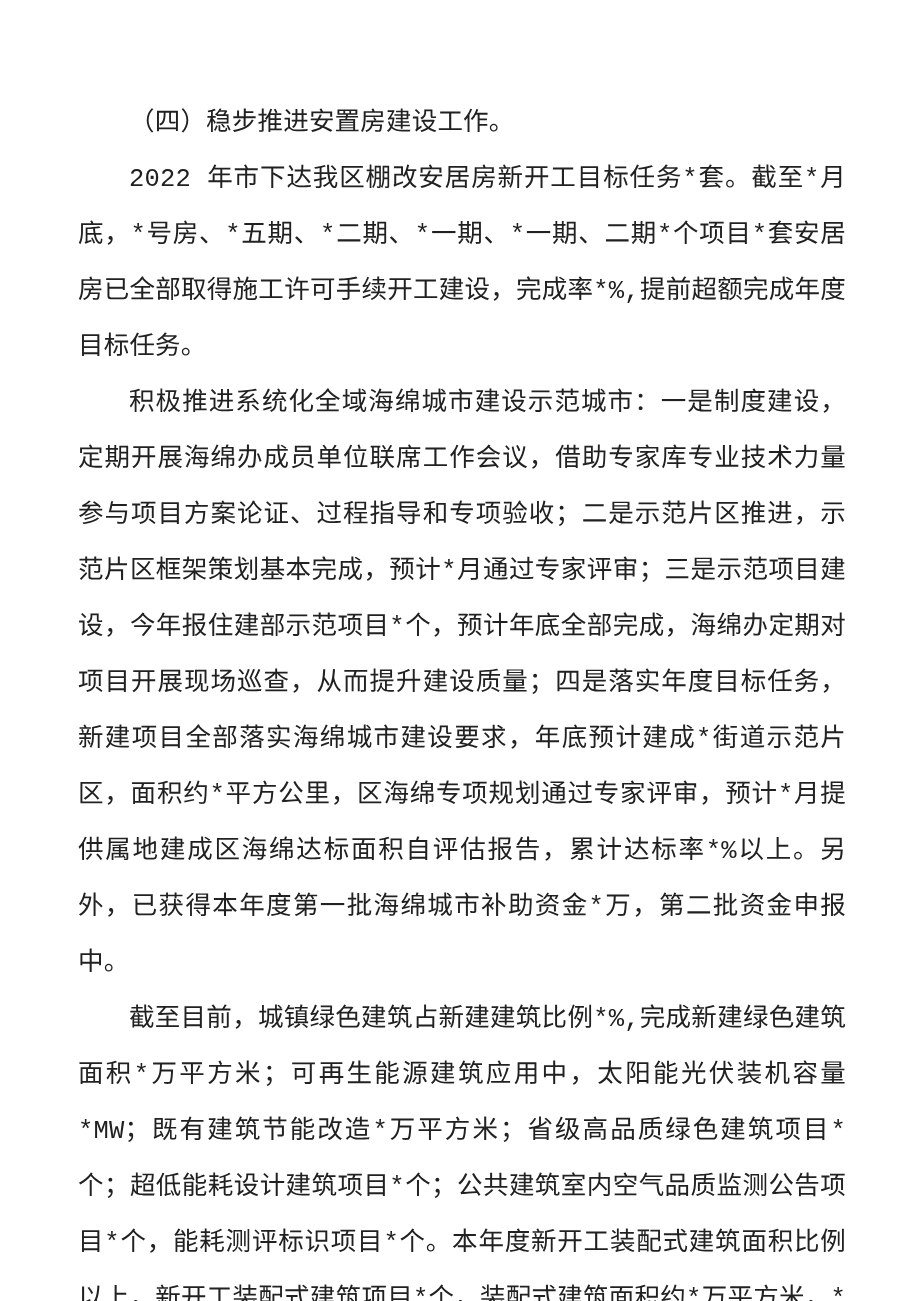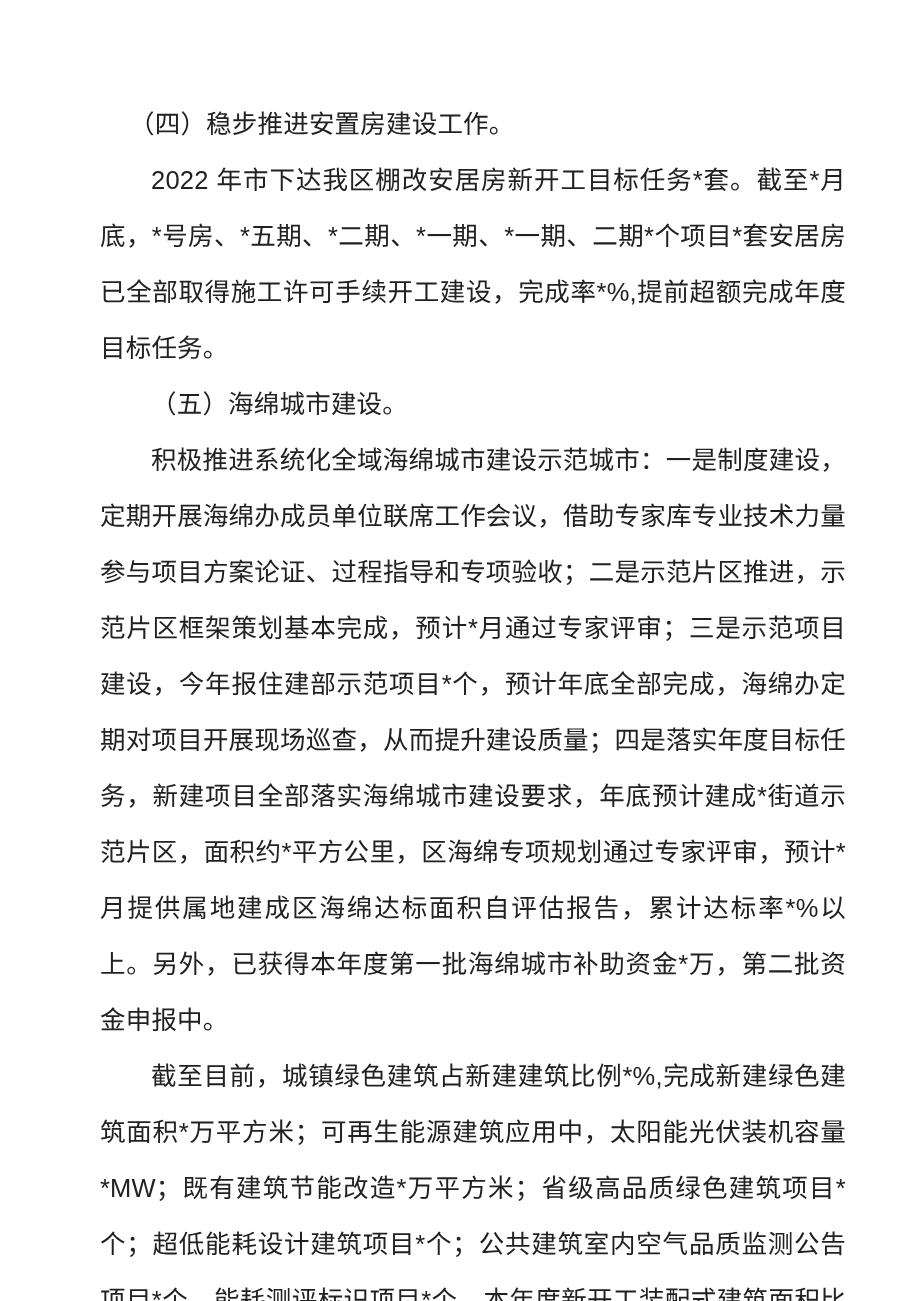--- a/index.html
+++ b/index.html
@@ -22,35 +22,34 @@
   .doc-body {
     position: absolute;
     left: 78px;
     top: 96px;
     width: 768px;
   }
 
   .para {
     margin: 0;
     padding: 0;
-    font-family: Liberation Sans, sans-serif;
+    font-family: Liberation Mono, monospace;
     font-size: 25.5px;
     line-height: 56px;
     color: #232323;
     text-align: justify;
     text-justify: inter-ideograph;
     text-indent: 2em;
     letter-spacing: 0.2px;
     -webkit-font-smoothing: antialiased;
   }
 
   
   .para + .para {
     margin-top: 0;
-    margin-left: 22px;
   }
 
   
   .para.heading {
     text-align: left;
   }
 
   
   .doc-body {
     filter: contrast(1.02);
@@ -59,21 +58,20 @@
 </head>
 <body>
 
 <div class="page">
   <div class="doc-body">
 
     <p class="para heading">（四）稳步推进安置房建设工作。</p>
 
     <p class="para">2022 年市下达我区棚改安居房新开工目标任务*套。截至*月底，*号房、*五期、*二期、*一期、*一期、二期*个项目*套安居房已全部取得施工许可手续开工建设，完成率*%,提前超额完成年度目标任务。</p>
 
-    <p class="para heading">（五）海绵城市建设。</p>
 
     <p class="para">积极推进系统化全域海绵城市建设示范城市：一是制度建设，定期开展海绵办成员单位联席工作会议，借助专家库专业技术力量参与项目方案论证、过程指导和专项验收；二是示范片区推进，示范片区框架策划基本完成，预计*月通过专家评审；三是示范项目建设，今年报住建部示范项目*个，预计年底全部完成，海绵办定期对项目开展现场巡查，从而提升建设质量；四是落实年度目标任务，新建项目全部落实海绵城市建设要求，年底预计建成*街道示范片区，面积约*平方公里，区海绵专项规划通过专家评审，预计*月提供属地建成区海绵达标面积自评估报告，累计达标率*%以上。另外，已获得本年度第一批海绵城市补助资金*万，第二批资金申报中。</p>
 
 
     <p class="para">截至目前，城镇绿色建筑占新建建筑比例*%,完成新建绿色建筑面积*万平方米；可再生能源建筑应用中，太阳能光伏装机容量*MW；既有建筑节能改造*万平方米；省级高品质绿色建筑项目*个；超低能耗设计建筑项目*个；公共建筑室内空气品质监测公告项目*个，能耗测评标识项目*个。本年度新开工装配式建筑面积比例以上，新开工装配式建筑项目*个，装配式建筑面积约*万平方米，*创新园区商务用房项目申报省级装配式建筑示范项目。</p>
 
   </div>
 </div>
 
 </body></html>

